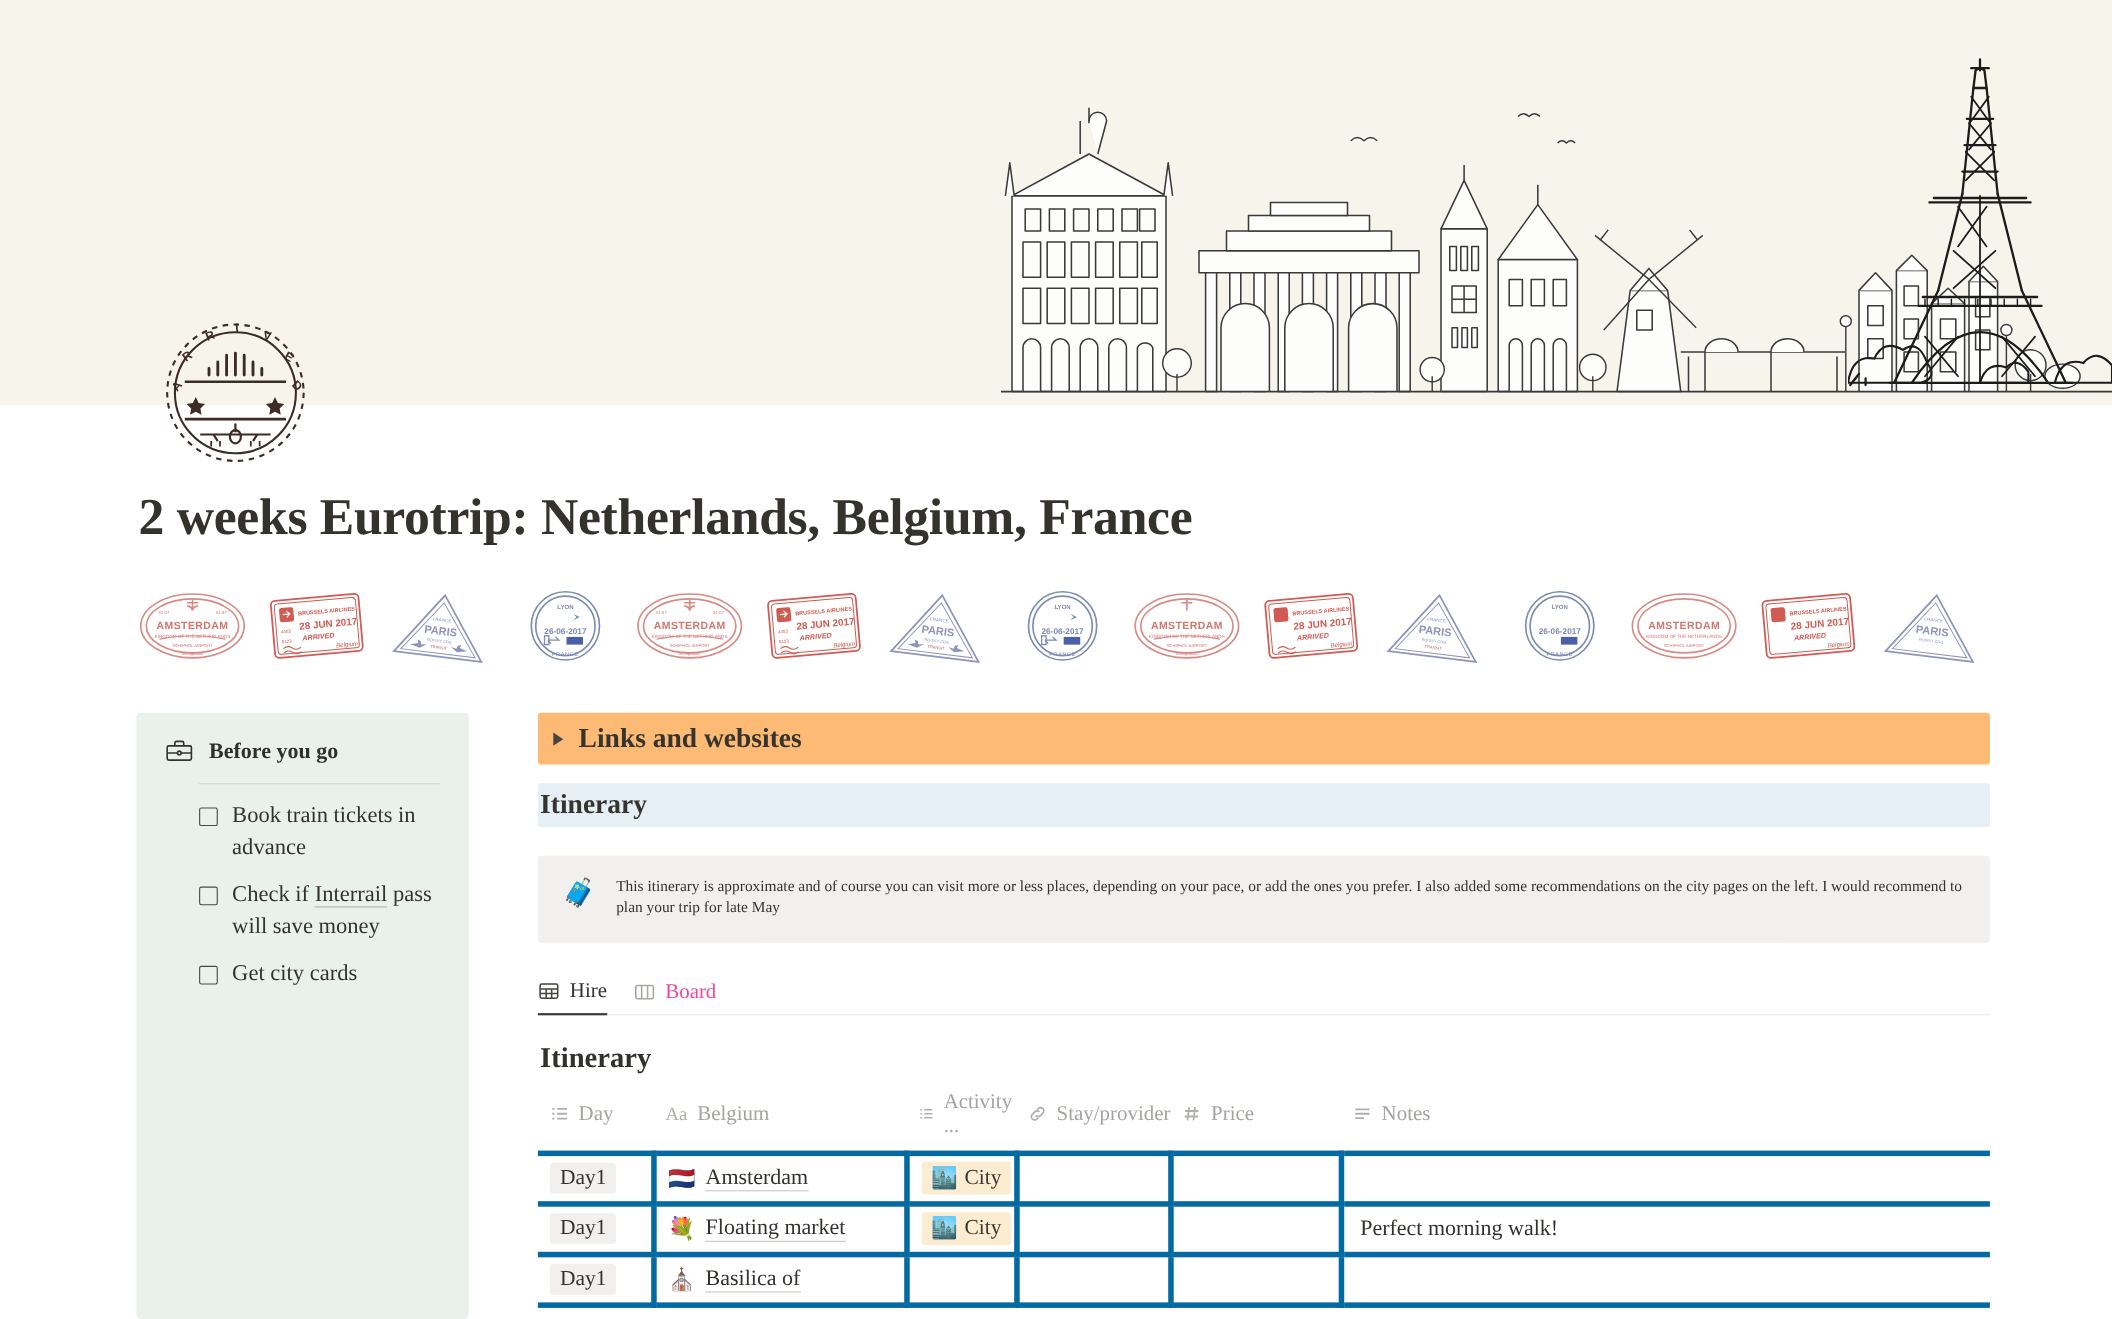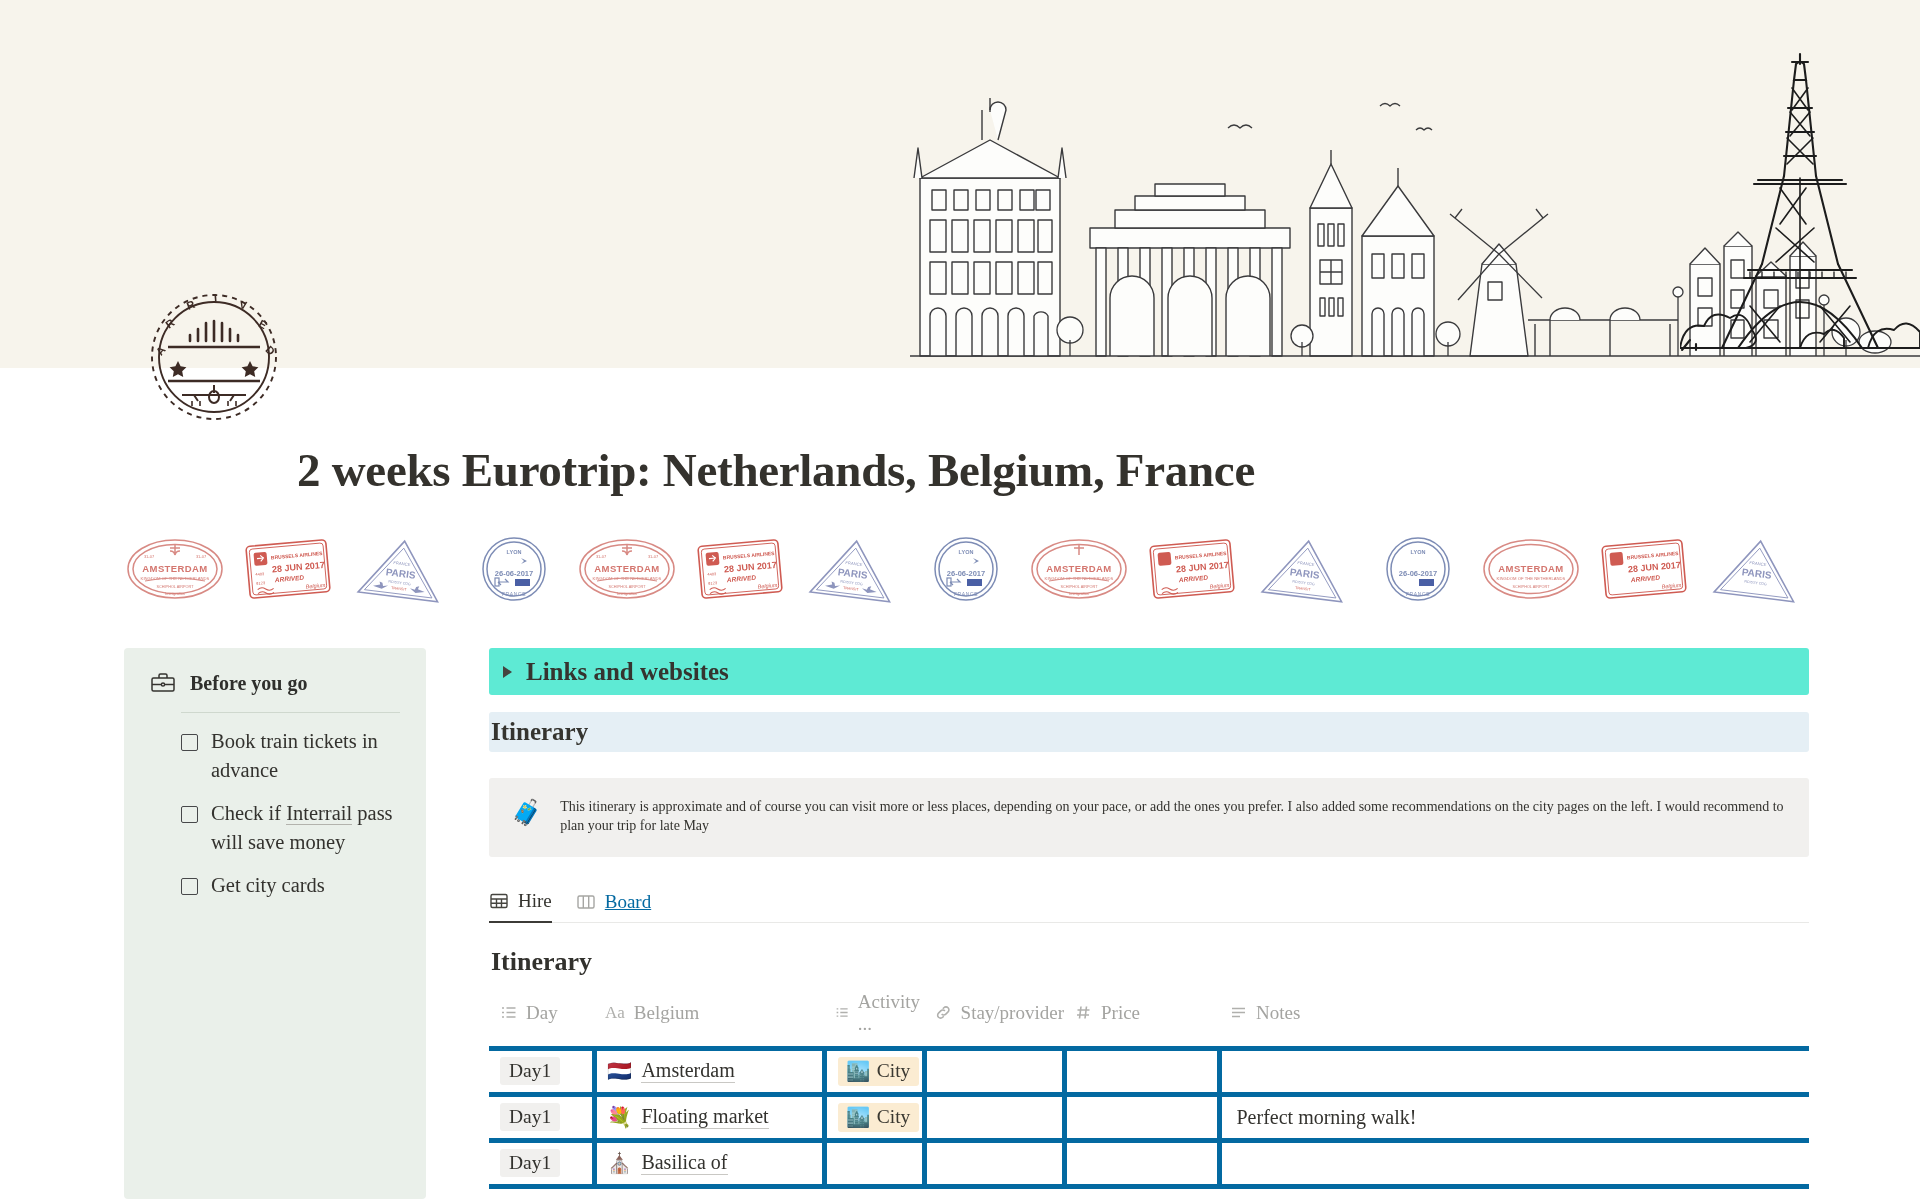--- a/index.html
+++ b/index.html
@@ -27,21 +27,20 @@
     position:absolute; left:142px; top:285px; width:144px; height:144px; z-index:5;
   }
 
   
   #page-title {
     position:absolute; left:126px; top:444px; width:1300px;
     font-family:"Liberation Serif", serif;
     font-weight:700; font-size:47px; line-height:1.12;
     color:#34322d; letter-spacing:-0.3px;
     white-space:nowrap;
-    text-align:center;
   }
 
   
   #stamp-strip {
     position:absolute; left:118px; top:524px; width:1802px; height:90px;
     display:flex; align-items:center; gap:0px; overflow:hidden;
   }
   .stamp { flex:0 0 auto; width:113px; height:88px; display:flex; align-items:center; justify-content:center; }
 
   
@@ -63,21 +62,21 @@
     width:17px; height:17px; flex:0 0 auto; margin-top:7px;
     border:1.6px solid #47484a; border-radius:2px; background:transparent;
   }
   .sb-item .lbl { font-size:20.5px; line-height:1.42; color:#33322e; }
   .sb-item .lbl a { color:#33322e; text-decoration:none; border-bottom:1px solid #b3b3ad; }
 
   
   #main { position:absolute; left:489px; top:0; width:1320px; }
 
   .toggle-bar {
-    background:#5eead4; height:47px; border-radius:3px;
+    background:#fdba74; height:47px; border-radius:3px;
     display:flex; align-items:center; padding:0 0 0 14px; margin-bottom:17px;
   }
   .tri { width:0;height:0;border-left:9px solid #45443f;border-top:6px solid transparent;border-bottom:6px solid transparent; margin-right:14px; }
   .toggle-bar .ttl { font-size:25px; font-weight:700; color:#35342f; }
 
   .sect-bar {
     background:#e5eff5; height:40px; border-radius:3px;
     display:flex; align-items:center; padding:0 0 0 2px; margin-bottom:26px;
   }
   .sect-bar .ttl { font-size:25px; font-weight:700; color:#35342f; }
@@ -86,21 +85,21 @@
     background:#f1f0ee; border-radius:3px; padding:19px 22px 21px 22px;
     display:flex; gap:18px; margin-bottom:26px;
   }
   .callout .emoji { font-size:25px; line-height:1.28; flex:0 0 auto; }
   .callout .body { font-size:14px; line-height:1.38; color:#33322e; }
 
   
   .viewtabs { display:flex; align-items:flex-end; gap:24px; height:40px; border-bottom:1px solid #e9e9e7; position:relative; }
   .vtab { display:flex; align-items:center; gap:9px; padding-bottom:9px; font-size:19px; }
   .vtab.active { color:#35342f; border-bottom:2.5px solid #3c3b37; margin-bottom:-1.5px; }
-  .vtab.inactive { color:#0369a1;text-decoration:underline; }
+  .vtab.inactive { color:#ec4899; }
   .vtab svg { display:block; }
 
   .db-title { font-size:26px; font-weight:700; color:#32312d; margin:24px 0 14px 2px; }
 
   
   table.db { width:1320px; border-collapse:collapse; table-layout:fixed; }
   table.db th {
     text-align:left; font-weight:400; font-size:19px; color:#a4a4a1;
     padding:0 0 11px 11px; border:none;
   }

